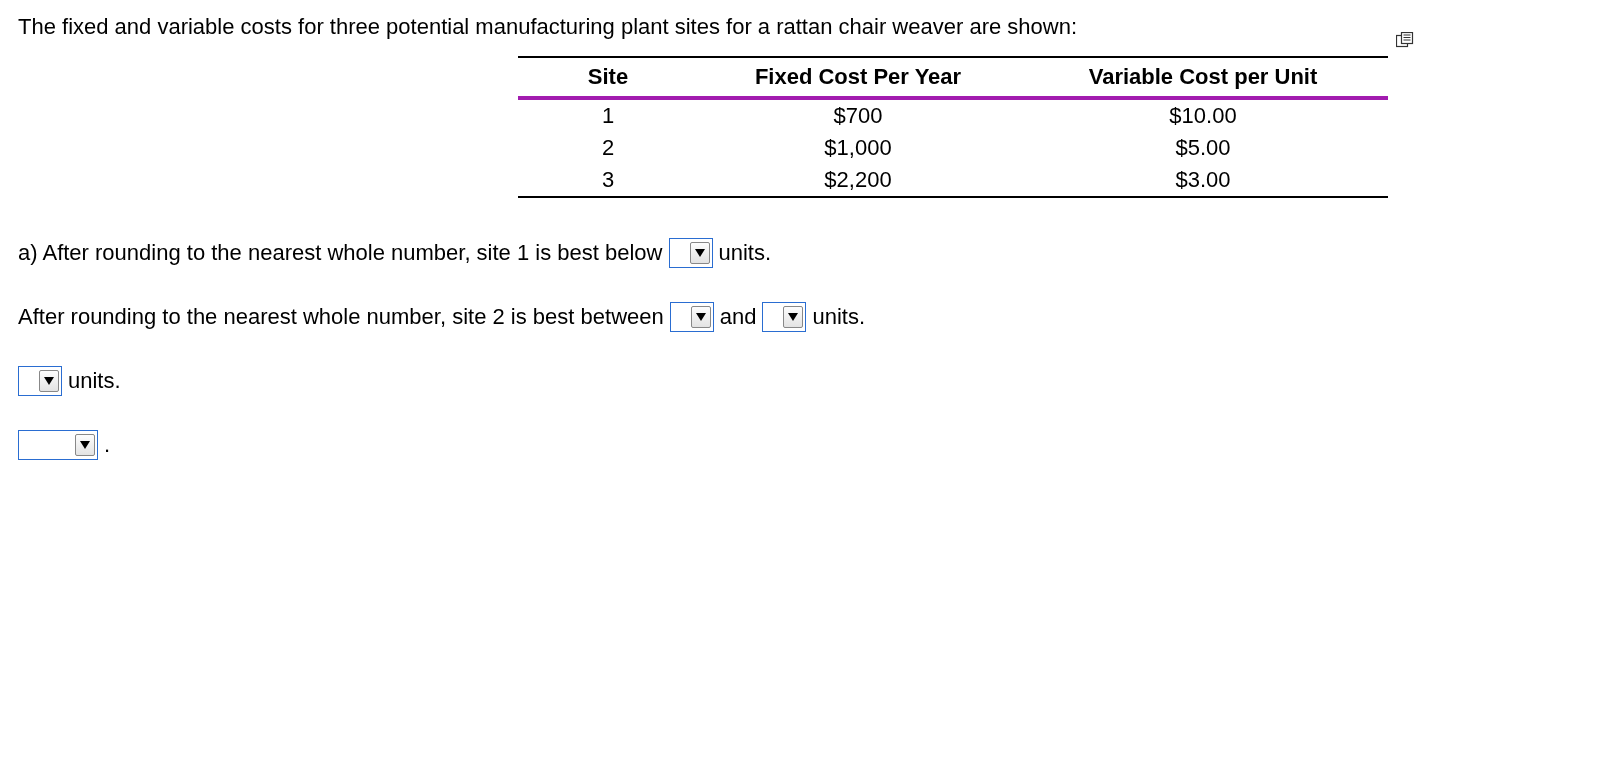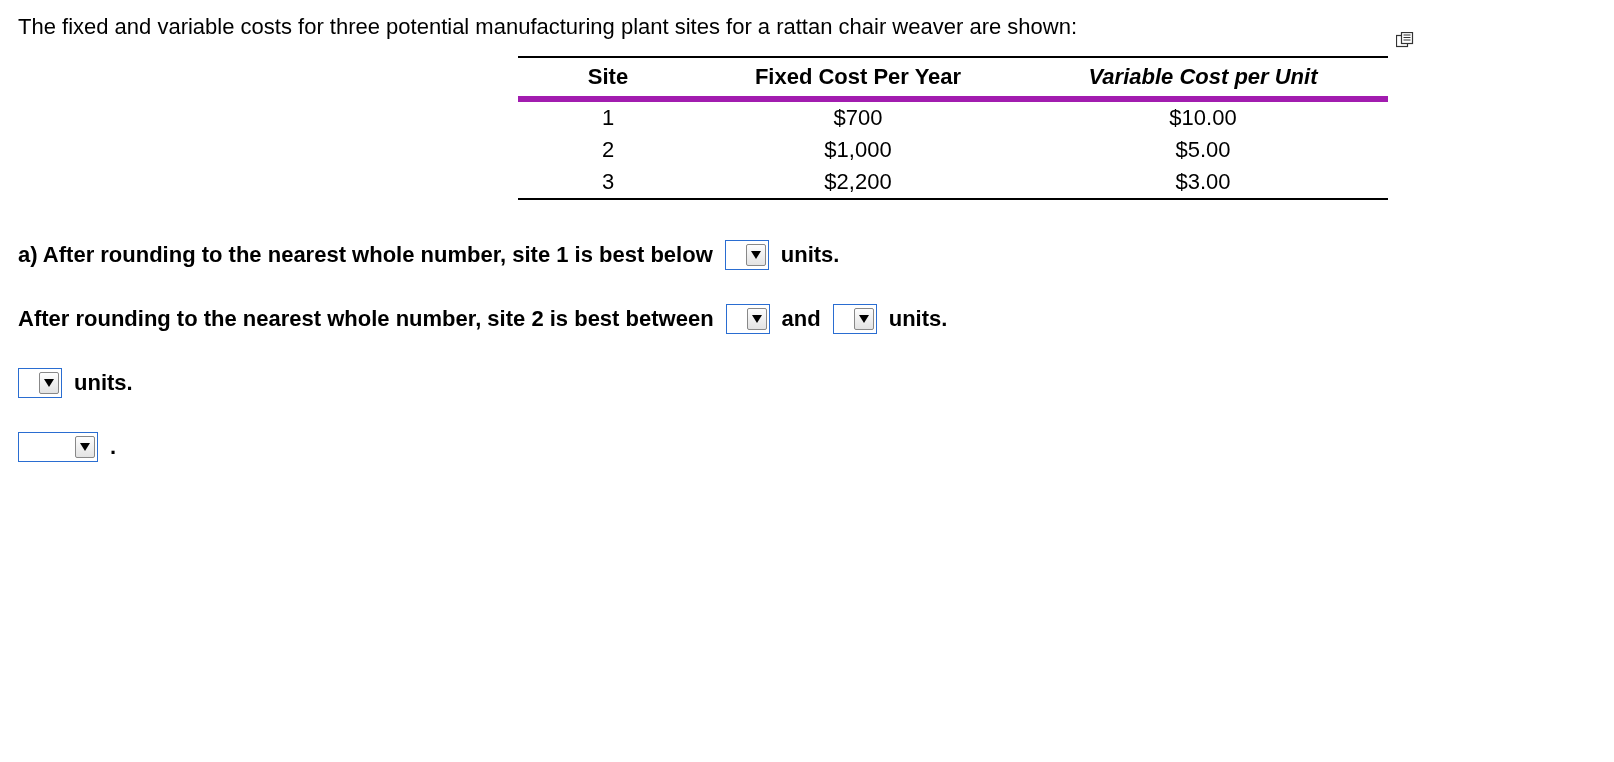--- a/index.html
+++ b/index.html
@@ -26,51 +26,50 @@
     }
     table {
       border-collapse: collapse;
       width: 100%;
     }
     th {
       font-weight: bold;
       text-align: center;
       padding: 6px 10px;
       border-top: 2px solid #000;
-      border-bottom: 6px solid #a21caf;
+      border-bottom: 4px solid #a21caf;
     }
     td {
       text-align: center;
       padding: 3px 10px;
     }
     tbody tr:last-child td {
       border-bottom: 2px solid #000;
     }
     .col-site { width: 180px; }
     .col-fixed { width: 320px; }
-    .col-var { width: 370px; font-style: italic; }
+    .col-var { width: 370px; }
     .popup-icon {
       position: absolute;
       top: -28px;
       right: -26px;
       width: 18px;
       height: 16px;
       cursor: pointer;
     }
     .popup-icon svg {
       width: 100%;
       height: 100%;
     }
     .q-line {
       margin-bottom: 34px;
       display: flex;
       align-items: center;
       flex-wrap: wrap;
-      gap: 12px;
-      font-weight: bold;
+      gap: 6px;
     }
     .dropdown {
       display: inline-flex;
       align-items: center;
       justify-content: flex-end;
       border: 1px solid #2a6dd1;
       background: #fff;
       height: 30px;
       min-width: 44px;
       padding: 0 2px 0 6px;

